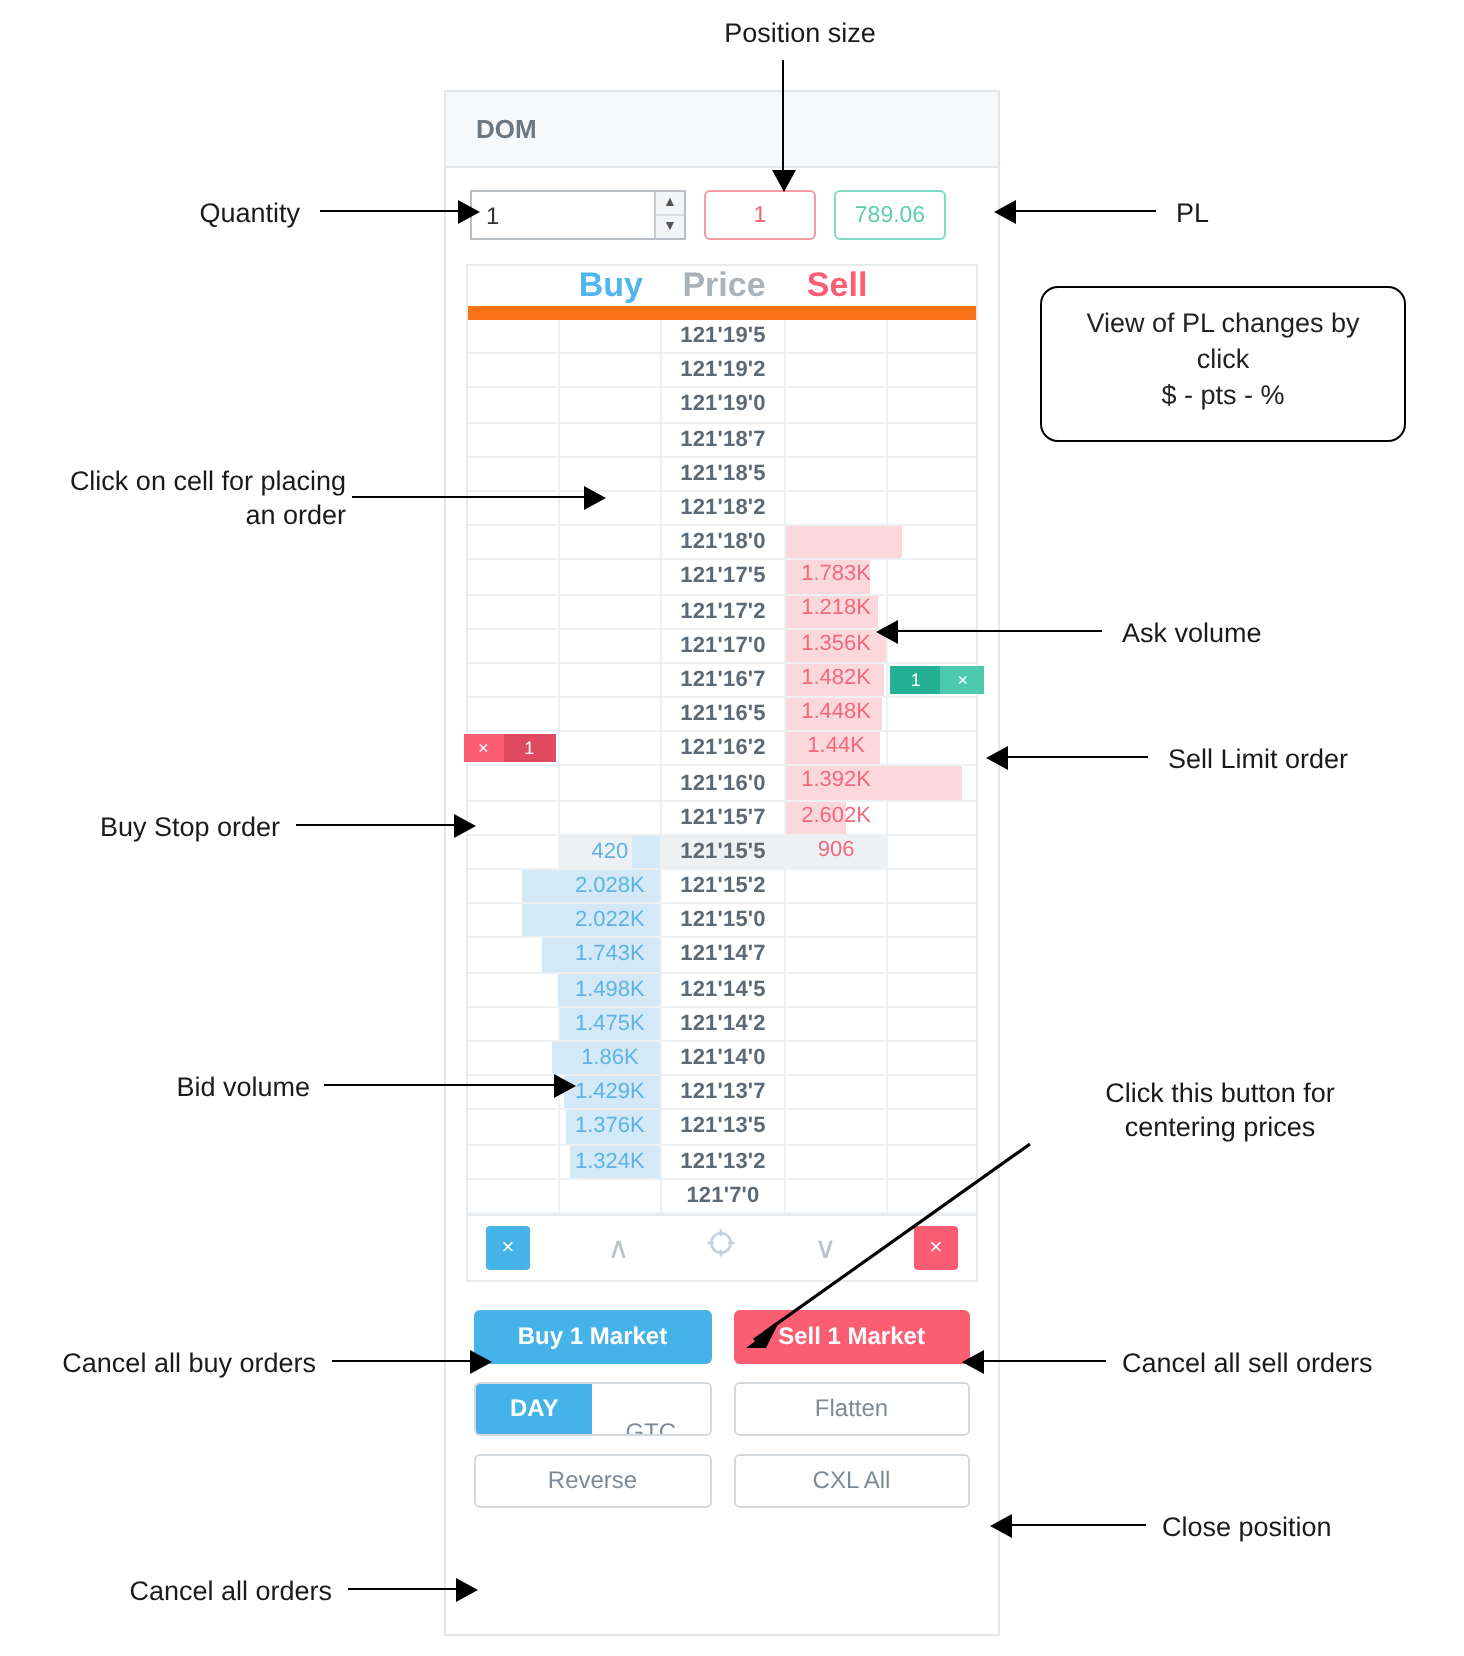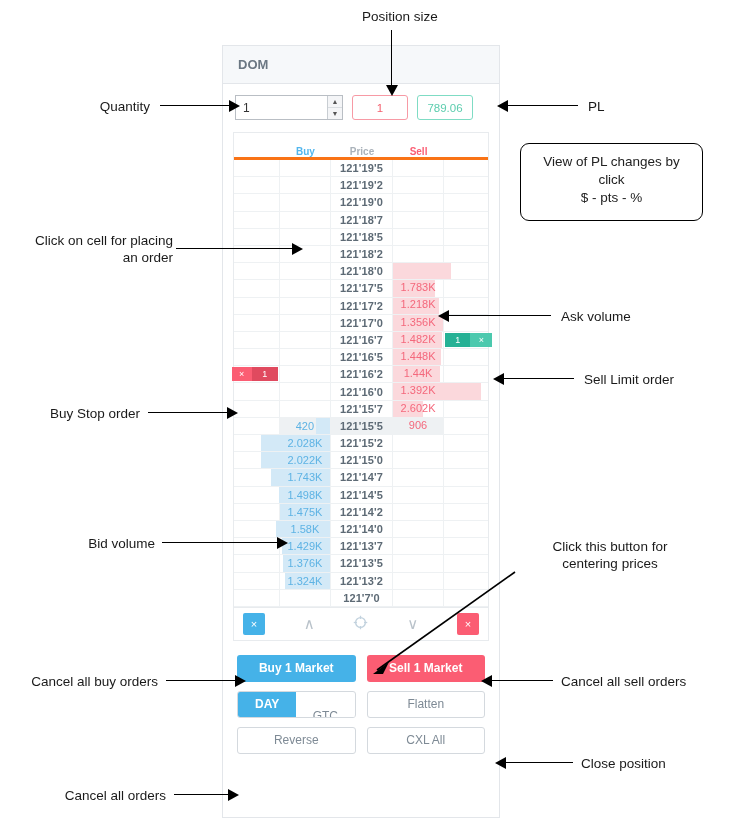--- a/index.html
+++ b/index.html
@@ -108,23 +108,23 @@
     display:flex; align-items:center; justify-content:center;
     font-size:11.5px; color:#5ccdae; background:#fff;
   }
 
   .ladder-wrap {
     margin:2px 10px 0 10px;
     border:1px solid #e8ebee;
     background:#fff;
   }
   .lad-head {
-    display:flex; height:27px; align-items:flex-end;
-    border-bottom:3px solid #f97316;
-    font-size:10px; font-weight:bold;
+    display:flex; height:27px; align-items:flex-start;
+    border-bottom:7px solid #f97316;
+    font-size:17px; font-weight:bold;
   }
   .c-stop  { width:46px; }
   .c-bid   { width:52px; text-align:center; }
   .c-price { width:62px; text-align:center; }
   .c-ask   { width:52px; text-align:center; }
   .c-lim   { width:44px; }
   .lad-head .c-bid   { color:#51b6ee; }
   .lad-head .c-price { color:#aab2ba; }
   .lad-head .c-ask   { color:#fb5d73; }
 
@@ -483,21 +483,21 @@
           <div class="c-price">121'14'2</div>
           <div class="c-ask askcell">
             <span class="voltxt asktxt"></span>
           </div>
           <div class="c-lim"></div>
         </div>
         <div class="lrow">
           <div class="c-stop"></div>
           <div class="c-bid bidcell">
             <div class="volbar bidbar" style="width: 54px;"></div>
-            <span class="voltxt bidtxt">1.58K</span>
+            <span class="voltxt bidtxt">1.86K</span>
           </div>
           <div class="c-price">121'14'0</div>
           <div class="c-ask askcell">
             <span class="voltxt asktxt"></span>
           </div>
           <div class="c-lim"></div>
         </div>
         <div class="lrow">
           <div class="c-stop"></div>
           <div class="c-bid bidcell">

